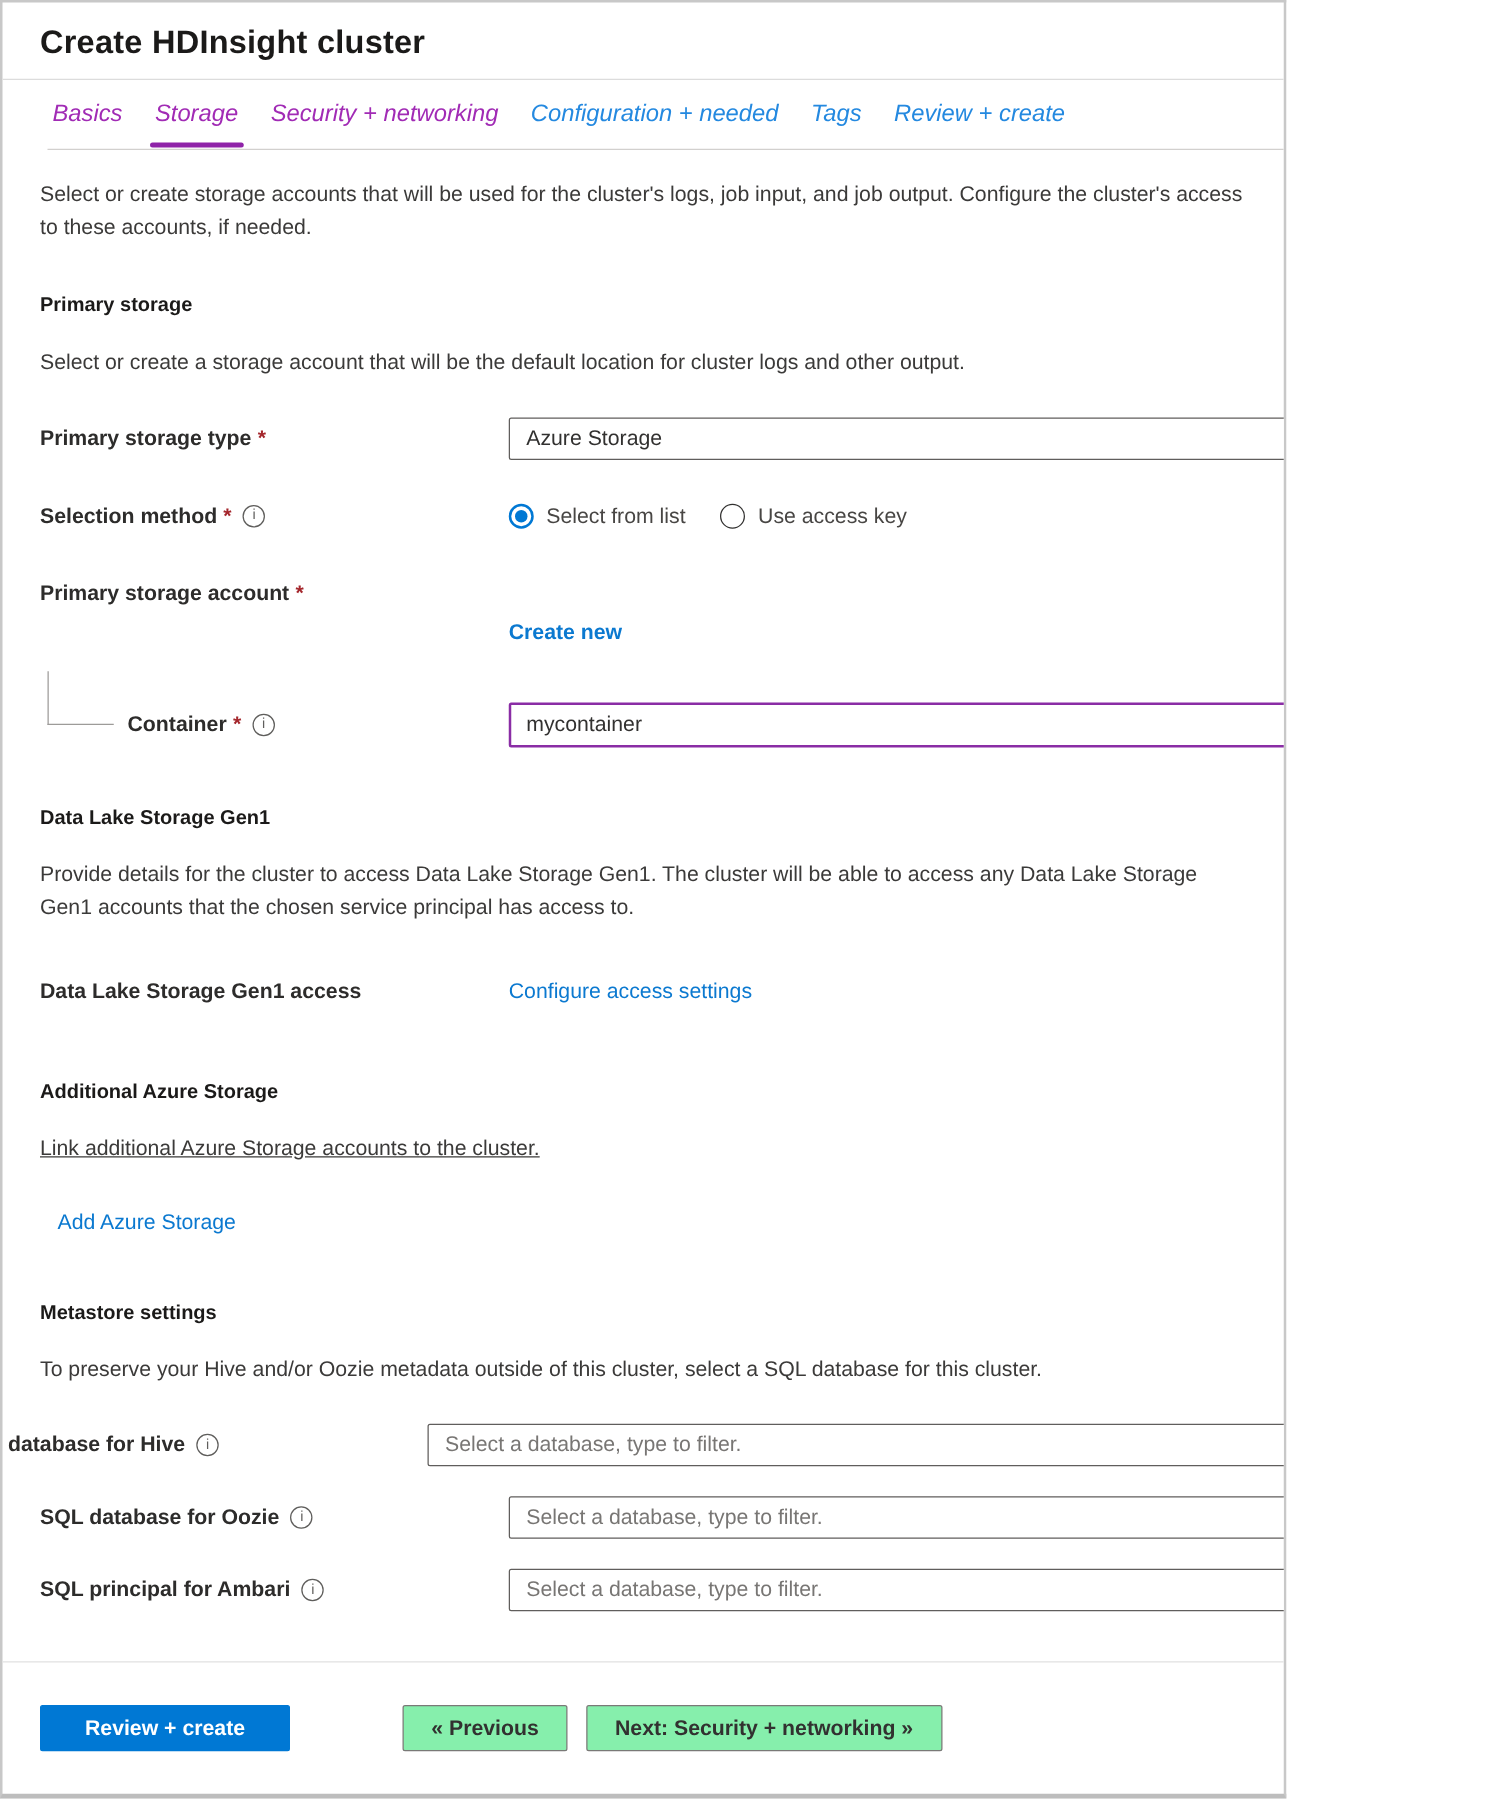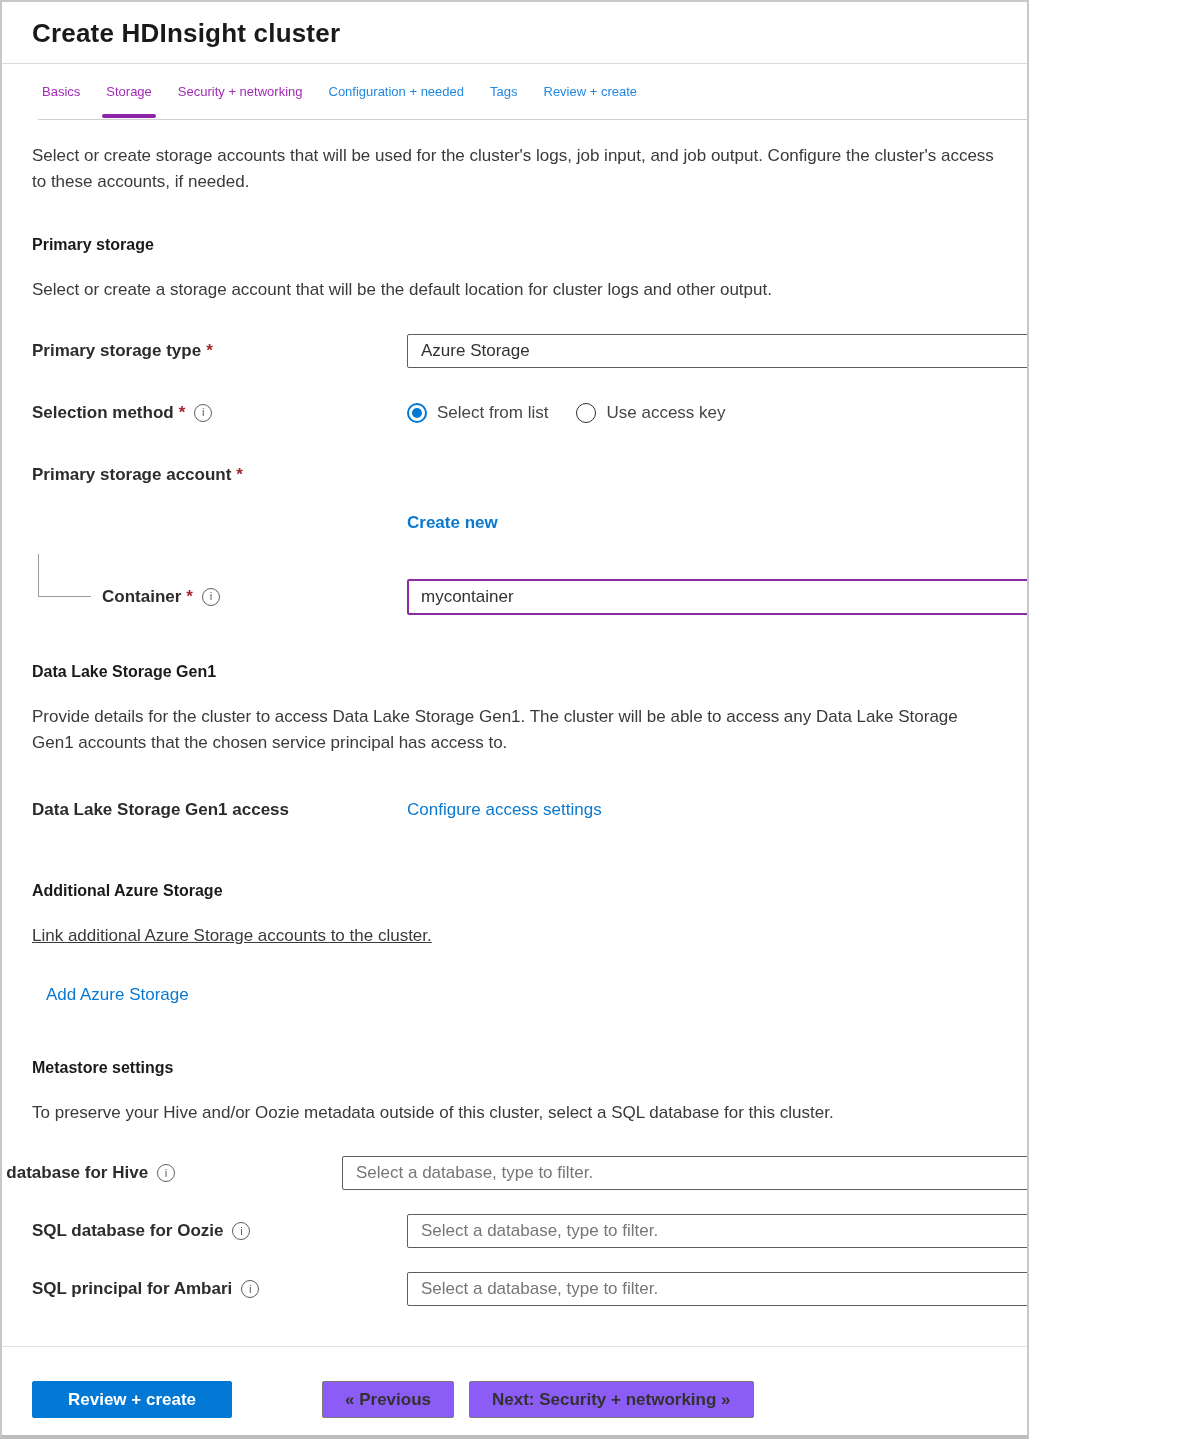--- a/index.html
+++ b/index.html
@@ -21,21 +21,21 @@
   
   .header { padding: 16px 30px 14px 30px; }
   .page-title { font-size: 26px; font-weight: bold; color: #1b1a19; letter-spacing: 0.2px; }
   .header-divider { height: 1px; background: #dcdcdc; }
 
   
   .tabs { display: flex; align-items: stretch; height: 55px; padding-left: 27px; }
   .tab {
     display: flex; align-items: center;
     padding: 0 13px; cursor: pointer;
-    font-size: 13px; position: relative;
+    font-size: 19px; position: relative; font-style: italic;
   }
   .tab.visited { color: #a12bb5; }
   .tab.active  { color: #a12bb5; }
   .tab.unvisited { color: #2489e0; }
   .tab.active::after {
     content: ""; position: absolute; left: 9px; right: 9px; bottom: 1px;
     height: 4px; background: #8f23a8; border-radius: 2px;
   }
   .tabs-divider { height: 1px; background: #d2d0ce; margin: 0 0 0 36px; }
 
@@ -76,21 +76,21 @@
   .radio-circle {
     width: 20px; height: 20px; border-radius: 50%;
     border: 1.5px solid #323130; background: #fff;
     display: flex; align-items: center; justify-content: center;
   }
   .radio-option.selected .radio-circle { border: 2px solid #0078d4; }
   .radio-option.selected .radio-circle::after {
     content: ""; width: 10px; height: 10px; border-radius: 50%; background: #0078d4;
   }
   .row-account { margin-top: 37px; }
-  .row-createnew { margin-top: 28px; }
+  .row-createnew { margin-top: 11px; }
   .spacer-cell { flex: 0 0 375px; }
   .link { color: #0b79d0; cursor: pointer; text-decoration: none; }
   .link-bold { font-weight: bold; }
 
   .row-container { margin-top: 46px; }
   .connector {
     position: absolute; left: 6px; top: -25px;
     width: 53px; height: 43px;
     border-left: 1.5px solid #9d9b99;
     border-bottom: 1.5px solid #9d9b99;
@@ -127,21 +127,21 @@
   .btn {
     height: 37px; border-radius: 2px; font: inherit; font-weight: bold;
     display: inline-flex; align-items: center; justify-content: center;
     cursor: pointer;
   }
   .btn-primary {
     background: #0078d4; color: #ffffff; border: 1px solid #0078d4;
     min-width: 200px; padding: 0 20px;
   }
   .btn-outline {
-    background: #8b5cf6; color: #323130; border: 1px solid #7a7977;
+    background: #86efac; color: #323130; border: 1px solid #7a7977;
     padding: 2px 22px;
   }
   .btn-prev { margin-left: 90px; }
   .btn-next { margin-left: 15px; }
 </style>
 </head>
 <body>
 
 <div class="page">
 

